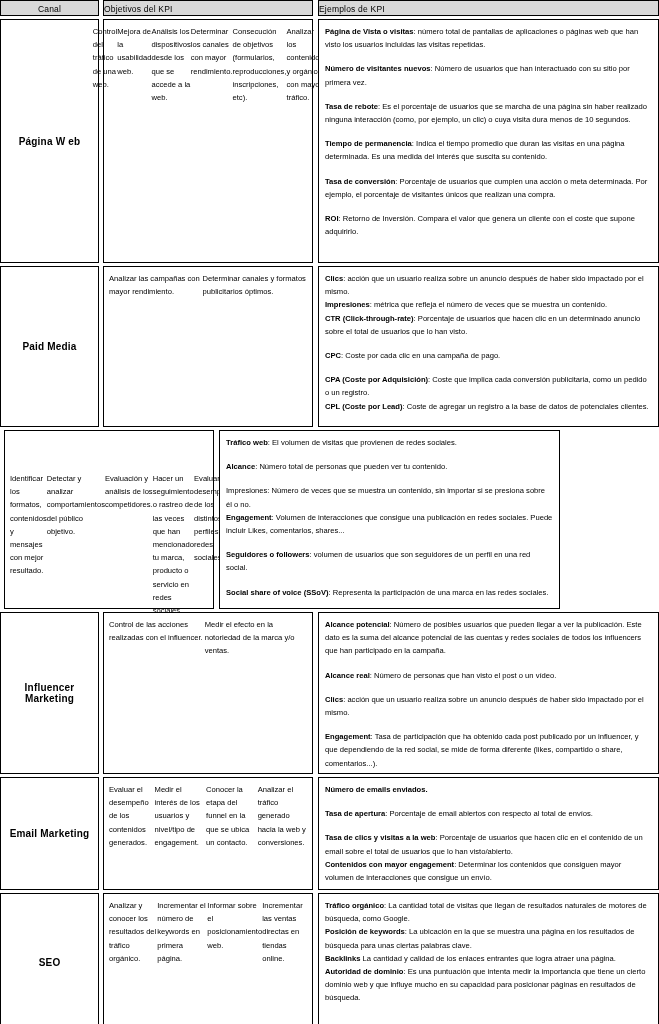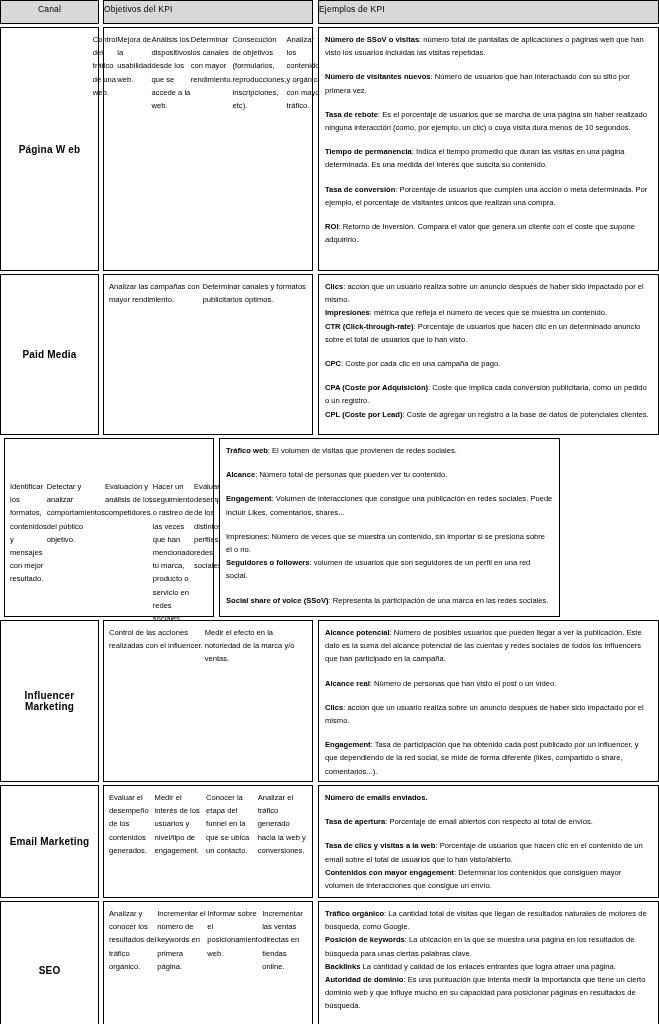--- a/index.html
+++ b/index.html
@@ -32,21 +32,21 @@
   .cell-kpi     { width: 341px; flex: 0 0 341px; }
 
   .bx {
     border: 1px solid #000000;
     background: #ffffff;
   }
 
   
   .header-row .bx {
     background: #d8d8d8;
-    height: 24px;
+    height: 16px;
   }
   .hdr-txt {
     font-size: 8.5px;
     line-height: 16px;
     letter-spacing: .2px;
   }
   .hdr-center { text-align: center; }
   .hdr-left { text-align: left; }
 
   
@@ -118,21 +118,21 @@
             <p class="ln spaced">Mejora de la usabilidad web.</p>
             <p class="ln spaced">Análisis los dispositivos desde los que se accede a la web.</p>
             <p class="ln spaced">Determinar los canales con mayor rendimiento.</p>
             <p class="ln spaced">Consecución de objetivos (formularios, reproducciones, inscripciones, etc).</p>
             <p class="ln tight">Analizar los contenidos y orgánico con mayor tráfico.</p>
           </div>
         </div>
         <div class="gap-b"></div>
         <div class="cell-kpi bx">
           <div class="kpi-inner">
-            <p class="ln spaced"><b>Número de SSoV o visitas</b>: <span>número total de pantallas de aplicaciones o páginas web que han visto los usuarios incluidas las visitas repetidas.</span></p>
+            <p class="ln spaced"><b>Página de Vista o visitas</b>: <span>número total de pantallas de aplicaciones o páginas web que han visto los usuarios incluidas las visitas repetidas.</span></p>
             <p class="ln spaced"><b>Número de visitantes nuevos</b>: <span>Número de usuarios que han interactuado con su sitio por primera vez.</span></p>
             <p class="ln spaced"><b>Tasa de rebote</b>: <span>Es el porcentaje de usuarios que se marcha de una página sin haber realizado ninguna interacción (como, por ejemplo, un clic) o cuya visita dura menos de 10 segundos.</span></p>
             <p class="ln spaced"><b>Tiempo de permanencia</b>: <span>Indica el tiempo promedio que duran las visitas en una página determinada. Es una medida del interés que suscita su contenido.</span></p>
             <p class="ln spaced"><b>Tasa de conversión</b>: <span>Porcentaje de usuarios que cumplen una acción o meta determinada. Por ejemplo, el porcentaje de visitantes únicos que realizan una compra.</span></p>
             <p class="ln tight"><b>ROI</b>: <span>Retorno de Inversión. Compara el valor que genera un cliente con el coste que supone adquirirlo.</span></p>
           </div>
         </div>
       </div>
       <div class="trow body-row" style="height: 161px;">
         <div class="cell-channel bx">
@@ -166,22 +166,22 @@
             <p class="ln spaced"> Evaluación y análisis de los competidores.</p>
             <p class="ln tight">Hacer un seguimiento o rastreo de las veces que han mencionado tu marca, producto o servicio en redes sociales (Social Listening).</p>
             <p class="ln tight">Evaluar el desempeño de los distintos perfiles de redes sociales.</p>
           </div>
         </div>
         <div class="gap-b"></div>
         <div class="cell-kpi bx">
           <div class="kpi-inner">
             <p class="ln spaced"><b>Tráfico web</b>: <span>El volumen de visitas que provienen de redes sociales.</span></p>
             <p class="ln spaced"><b>Alcance</b>: <span>Número total de personas que pueden ver tu contenido.</span></p>
+            <p class="ln tight"><span>Impresiones: Número de veces que se muestra un contenido, sin importar si se presiona sobre él o no.</span></p>
             <p class="ln spaced"><b>Engagement</b>: <span>Volumen de interacciones que consigue una publicación en redes sociales. Puede incluir Likes, comentarios, shares...</span></p>
-            <p class="ln tight"><span>Impresiones: Número de veces que se muestra un contenido, sin importar si se presiona sobre él o no.</span></p>
             <p class="ln spaced"><b>Seguidores o followers</b>: <span>volumen de usuarios que son seguidores de un perfil en una red social.</span></p>
             <p class="ln tight"><b>Social share of voice (SSoV)</b>: <span>Representa la participación de una marca en las redes sociales.</span></p>
           </div>
         </div>
       </div>
       <div class="trow body-row" style="height: 162px;">
         <div class="cell-channel bx">
           <div class="channel-inner">Influencer Marketing</div>
         </div>
         <div class="gap-a"></div>

